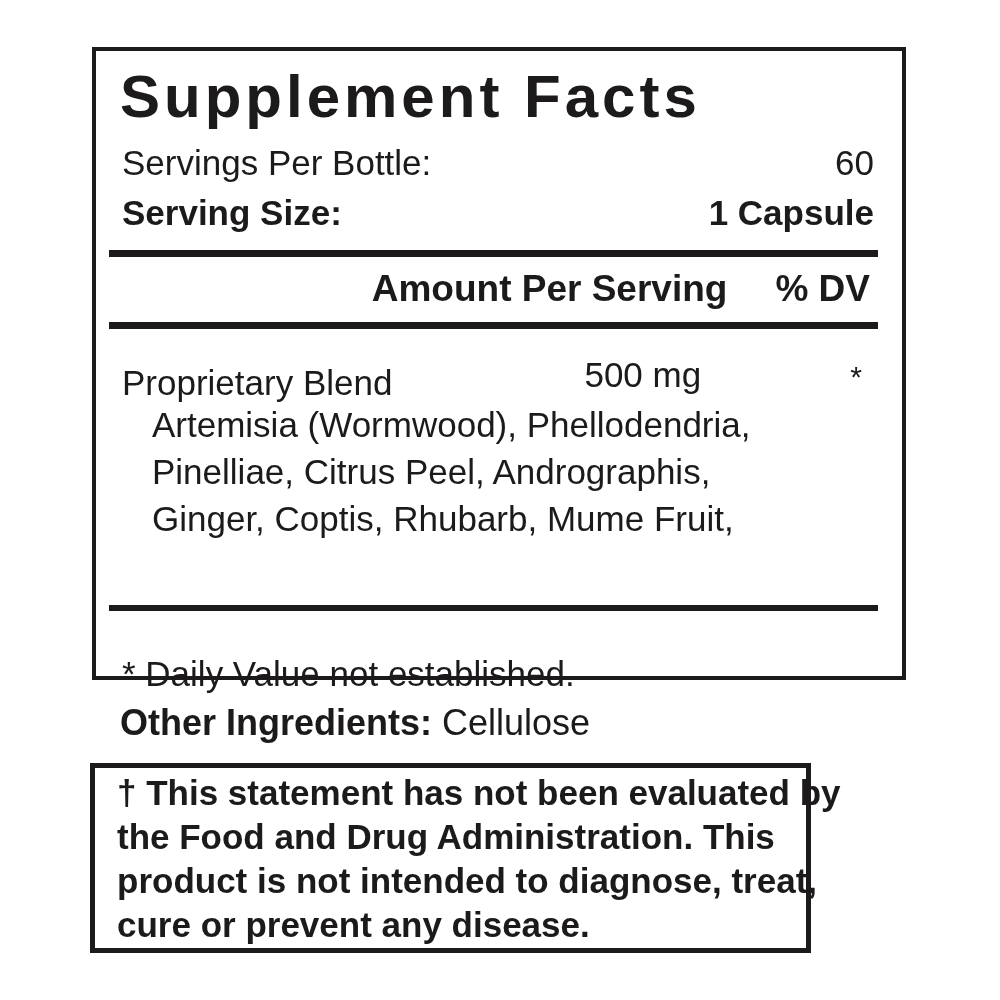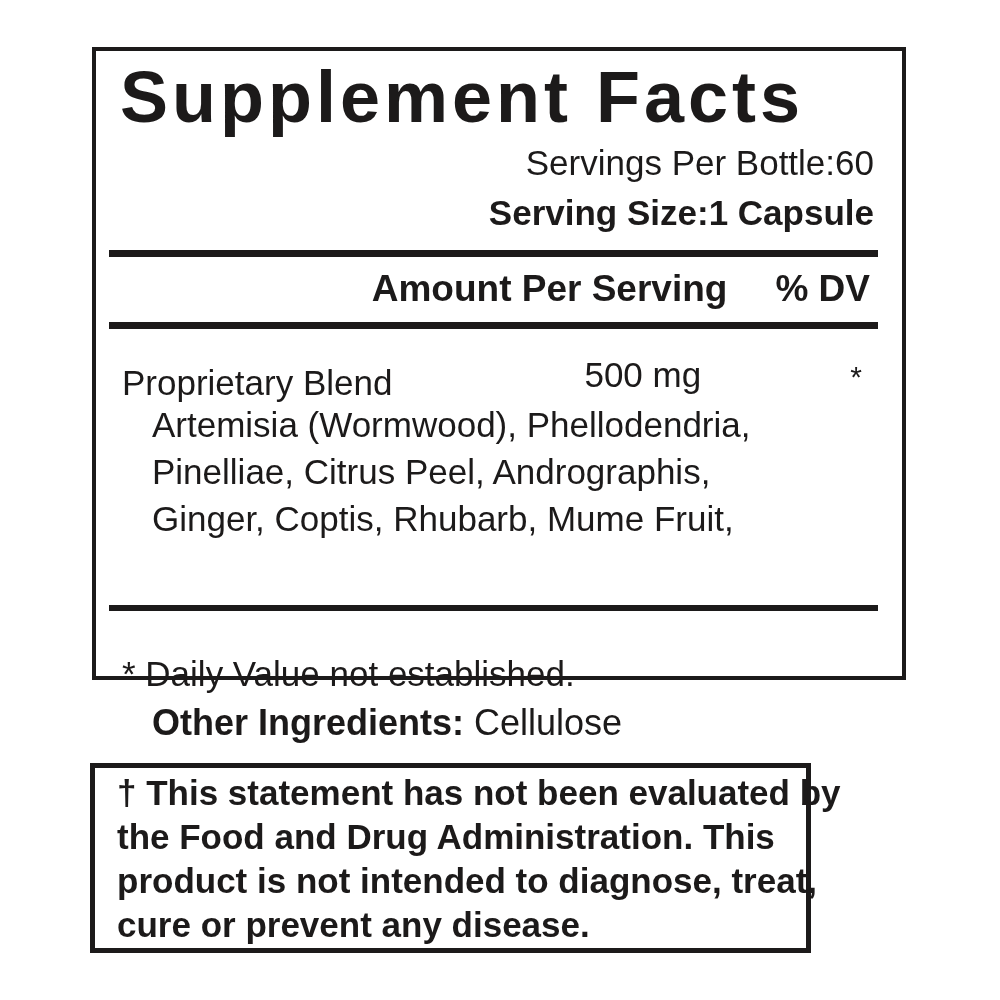--- a/index.html
+++ b/index.html
@@ -15,30 +15,30 @@
   
   .sf-panel {
     position: absolute;
     left: 92px; top: 47px;
     width: 814px; height: 633px;
     border: 4px solid #1c1a1a;
     background: #fff;
   }
   .sf-title {
     position: absolute; top: 4px; left: 24px; right: 32px;
-    font-size: 72px; font-weight: bold;
+    font-size: 60px; font-weight: bold;
     letter-spacing: 4px;
     line-height: 84px;
     white-space: nowrap;
   }
   .sf-row {
     position: absolute; left: 26px; right: 28px;
     height: 48px; line-height: 48px;
     font-size: 35px;
-    display: flex; justify-content: flex-end;
+    display: flex; justify-content: space-between;
   }
   .row-servings { top: 88px; }
   .row-serving-size { top: 138px; font-weight: bold; }
 
   .sf-rule {
     position: absolute; left: 13px; right: 24px;
     background: #1c1a1a; height: 7px;
   }
   .rule-1 { top: 199px; }
   .rule-2 { top: 271px; }
@@ -77,21 +77,20 @@
     font-size: 35px; line-height: 46px;
     white-space: nowrap;
     margin-top: 28px;
   }
 
   
   .other-ing {
     position: absolute; left: 120px; top: 701px;
     font-size: 36px; line-height: 44px;
     white-space: nowrap;
-    margin-left: 32px;
   }
   .other-ing .label { font-weight: bold; }
 
   
   .disclaimer-box {
     position: absolute;
     left: 90px; top: 763px;
     width: 721px; height: 190px;
     border: 5px solid #1c1a1a;
     padding: 3px 22px;

